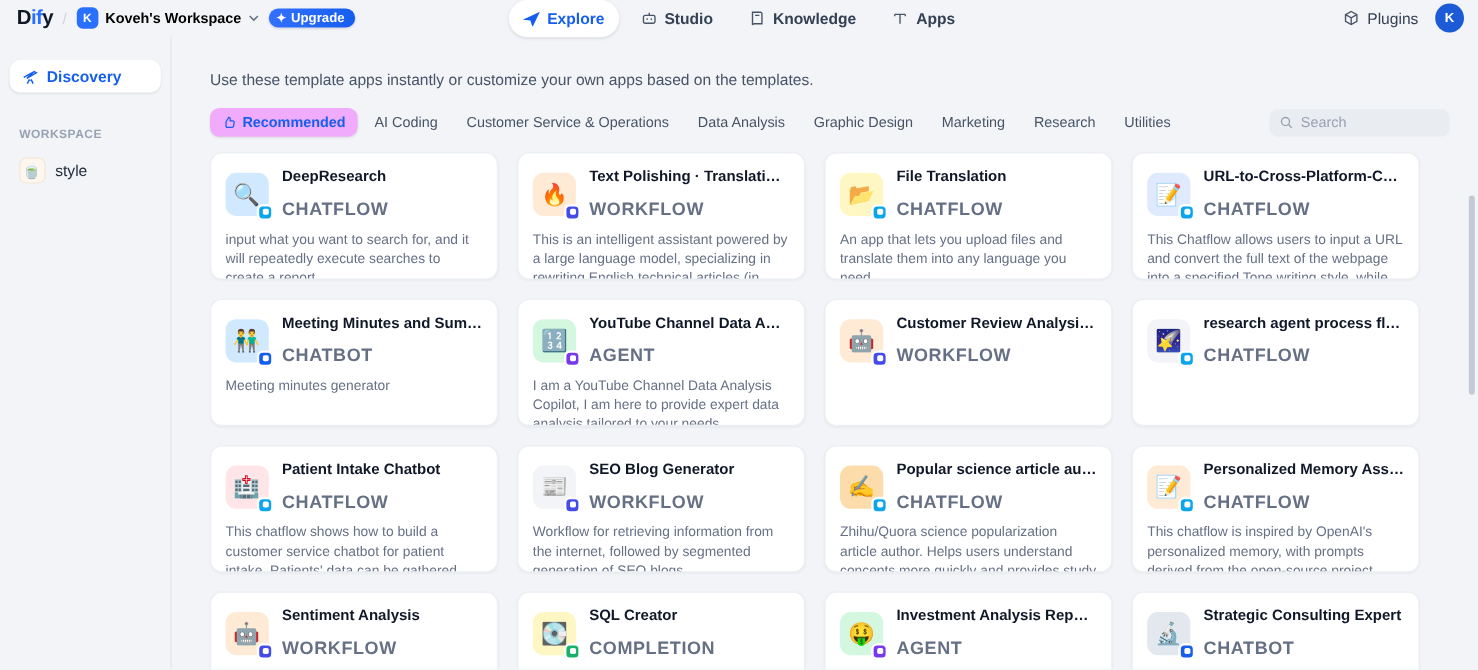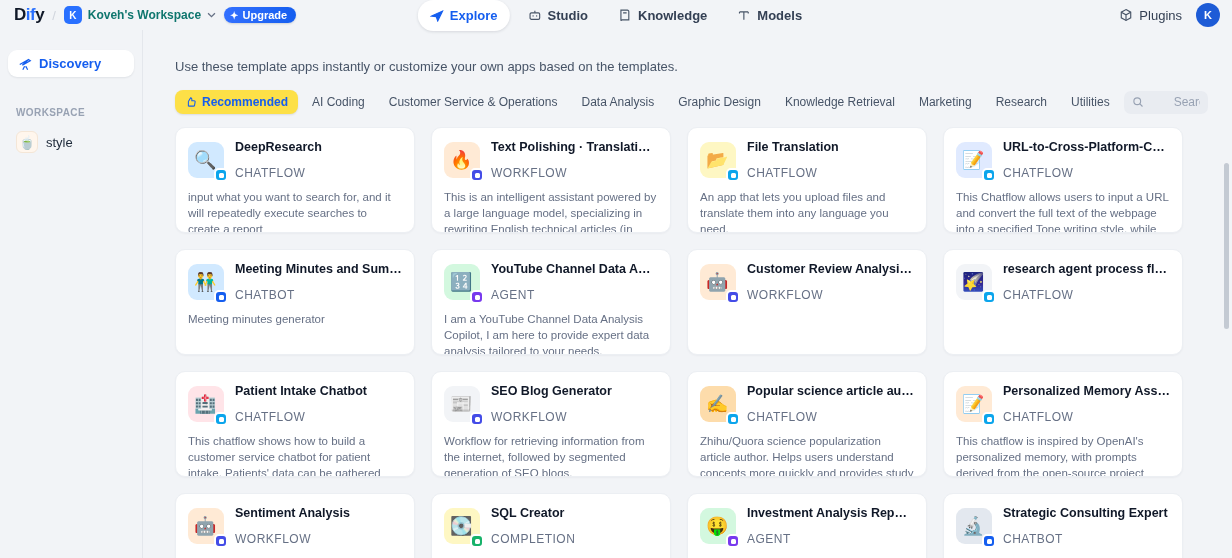--- a/index.html
+++ b/index.html
@@ -16,21 +16,21 @@
   .hdr-left { display:flex; align-items:center; gap:8px; }
   .logo { font-size:17px; font-weight:bold; letter-spacing:-0.5px; }
   .logo .blue { color:#2970ff; }
   .logo .dark { color:#101828; }
   .hdr-slash { color:#d0d5dd; font-size:13px; }
   .ws-chip { display:flex; align-items:center; gap:6px; cursor:pointer; }
   .ws-avatar {
     width:18px; height:18px; border-radius:5px; background:#2970ff; color:#fff;
     font-size:10px; font-weight:bold; display:flex; align-items:center; justify-content:center;
   }
-  .ws-name { font-size:12px; font-weight:600; color:#0f766e; }
+  .ws-name { font-size:12px; font-weight:600; color:#000000; }
   .chev { color:#667085; }
   .upgrade-btn {
     display:flex; align-items:center; gap:4px; background:linear-gradient(90deg,#3370ff,#155eef);
     color:#fff; border:none; border-radius:999px; padding:2px 9px 2px 6px;
     font-size:11px; font-weight:600; cursor:pointer; box-shadow:0 1px 2px rgba(16,24,40,.15);
   }
   .sparkle { font-size:10px; }
   .hdr-nav { display:flex; align-items:center; gap:6px; position:absolute; left:50%; transform:translateX(-50%); }
   .nav-item {
     display:flex; align-items:center; gap:6px; border:none; background:transparent;
@@ -70,29 +70,29 @@
   
   .main { flex:1; padding:22px 24px 0 32px; overflow:hidden; position:relative; }
   .page-title { font-size:18px; font-weight:bold; color:#1551ee; }
   .page-subtitle { margin-top:7px; font-size:13px; color:#475467; }
   .tabs-row { display:flex; align-items:center; margin-top:16px; gap:4px; }
   .tab {
     border:none; background:transparent; padding:5px 10px; border-radius:8px;
     font-size:12px; font-weight:500; color:#475467; cursor:pointer; white-space:nowrap;
     display:flex; align-items:center; gap:5px;
   }
-  .tab.active { background:#fde047; color:#155eef; font-weight:600; box-shadow:0 1px 2px rgba(16,24,40,.1); }
+  .tab.active { background:#f0abfc; color:#155eef; font-weight:600; box-shadow:0 1px 2px rgba(16,24,40,.1); }
   .tab.active svg { stroke:#155eef; }
   .search-box {
     margin-left:auto; display:flex; align-items:center; gap:6px;
     width:150px; height:23px; background:#e9ecf1; border-radius:7px; padding:0 8px;
   }
   .search-box input {
     border:none; background:transparent; outline:none; width:100%;
-    font-size:12px; color:#a21caf; font-family:inherit;margin-left:24px;
+    font-size:12px; color:#a21caf; font-family:inherit;
   }
   .search-box input::placeholder { color:#98a2b3; }
   
   .cards-grid {
     margin-top:13px; display:grid; grid-template-columns:repeat(4,240px); gap:16px; width:1008px;
   }
   .card {
     background:#fff; border:1px solid #eceff3; border-radius:10px; height:106px;
     padding:12px; box-shadow:0 1px 2px rgba(16,24,40,.04); cursor:pointer; overflow:hidden;
   }
@@ -104,21 +104,21 @@
   .card-badge {
     position:absolute; right:-4px; bottom:-4px; width:14px; height:14px; border-radius:5px;
     border:2px solid #fff; display:flex; align-items:center; justify-content:center;
   }
   .card-badge::after { content:""; width:5px; height:5px; border-radius:1.5px; background:#fff; }
   .card-meta { flex:1; min-width:0; }
   .card-title {
     font-size:12.5px; font-weight:700; color:#101828;
     white-space:nowrap; overflow:hidden; text-overflow:ellipsis;
   }
-  .card-type { margin-top:12px; font-size:12px; letter-spacing:.5px; color:#667085; font-weight:400; }
+  .card-type { margin-top:12px; font-size:15px; letter-spacing:.5px; color:#667085; font-weight:700; }
   .card-desc {
     margin-top:9px; font-size:11.5px; line-height:1.4; color:#667085;
     display:-webkit-box; -webkit-line-clamp:4; -webkit-box-orient:vertical; overflow:hidden;
   }
   
   .scroll-thumb {
     position:absolute; right:3px; top:133px; width:5px; height:166px;
     border-radius:3px; background:#c4cad3;
   }
   svg { flex:0 0 auto; }
@@ -163,21 +163,21 @@
       <svg width="14" height="14" viewBox="0 0 16 16" fill="none" stroke-width="1.3">
           <path d="M3.5 2.5h7.5a1.5 1.5 0 0 1 1.5 1.5v9.5H5.2a1.7 1.7 0 0 0-1.7 1.2V2.5z"></path>
           <path d="M6 5.5h4"></path>
         </svg>
       <span>Knowledge</span>
     </button>
     <button class="nav-item">
       <svg width="14" height="14" viewBox="0 0 16 16" fill="none" stroke-width="1.3">
           <path d="M3 4.5h10M3 4.5v1.8M13 4.5v1.8M8 4.5v9"></path>
         </svg>
-      <span>Models</span>
+      <span>Apps</span>
     </button>
   </div>
 
   <div class="hdr-right">
     <button class="plugins-btn">
       <svg width="14" height="14" viewBox="0 0 16 16" fill="none" stroke="#475467" stroke-width="1.3">
           <path d="M8 1.8l5.4 3v6.4L8 14.2l-5.4-3V4.8L8 1.8z"></path>
           <path d="M2.6 4.8L8 7.8l5.4-3M8 7.8v6.4"></path>
         </svg>
       <span>Plugins</span>
@@ -219,23 +219,20 @@
       <button class="tab">
           <span>Customer Service &amp; Operations</span>
         </button>
       <button class="tab">
           <span>Data Analysis</span>
         </button>
       <button class="tab">
           <span>Graphic Design</span>
         </button>
       <button class="tab">
-          <span>Knowledge Retrieval</span>
-        </button>
-      <button class="tab">
           <span>Marketing</span>
         </button>
       <button class="tab">
           <span>Research</span>
         </button>
       <button class="tab">
           <span>Utilities</span>
         </button>
 
       <div class="search-box">

